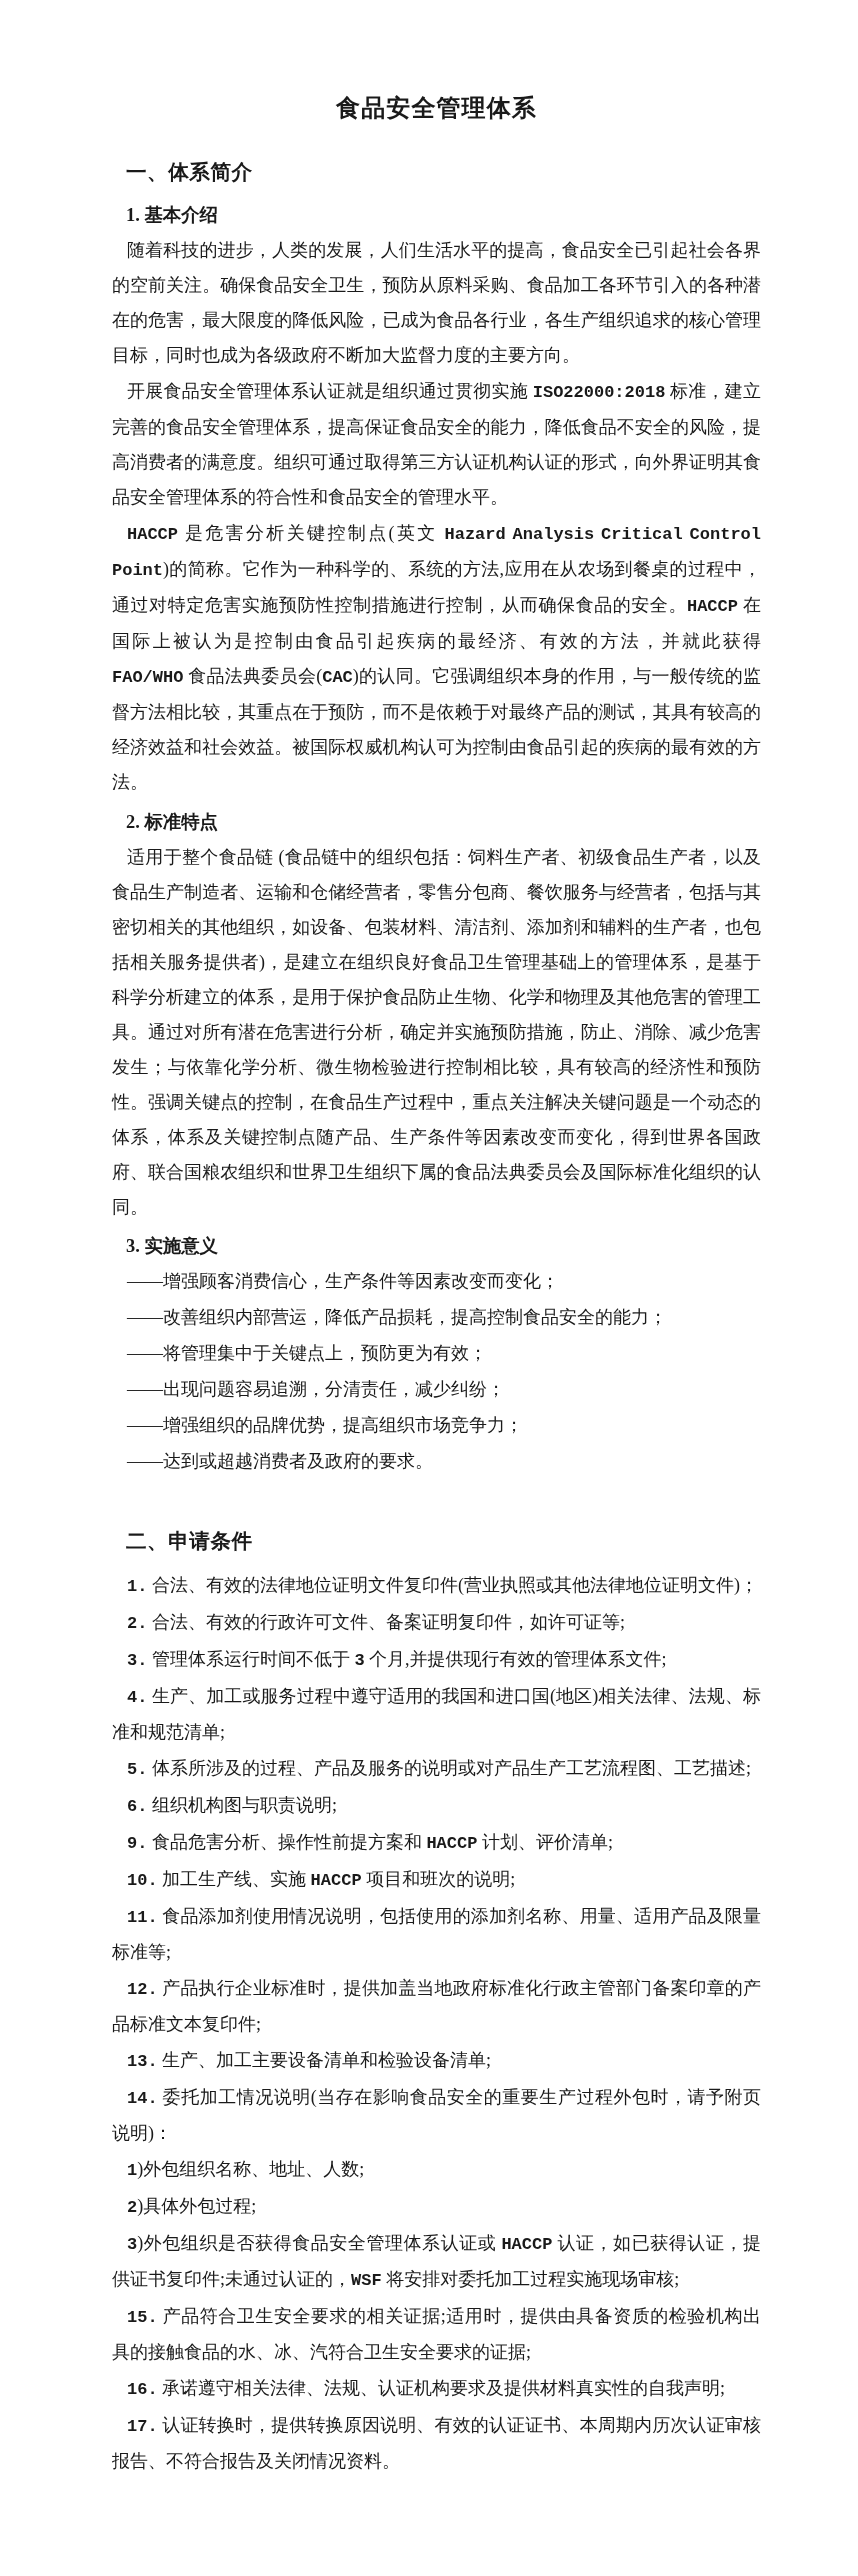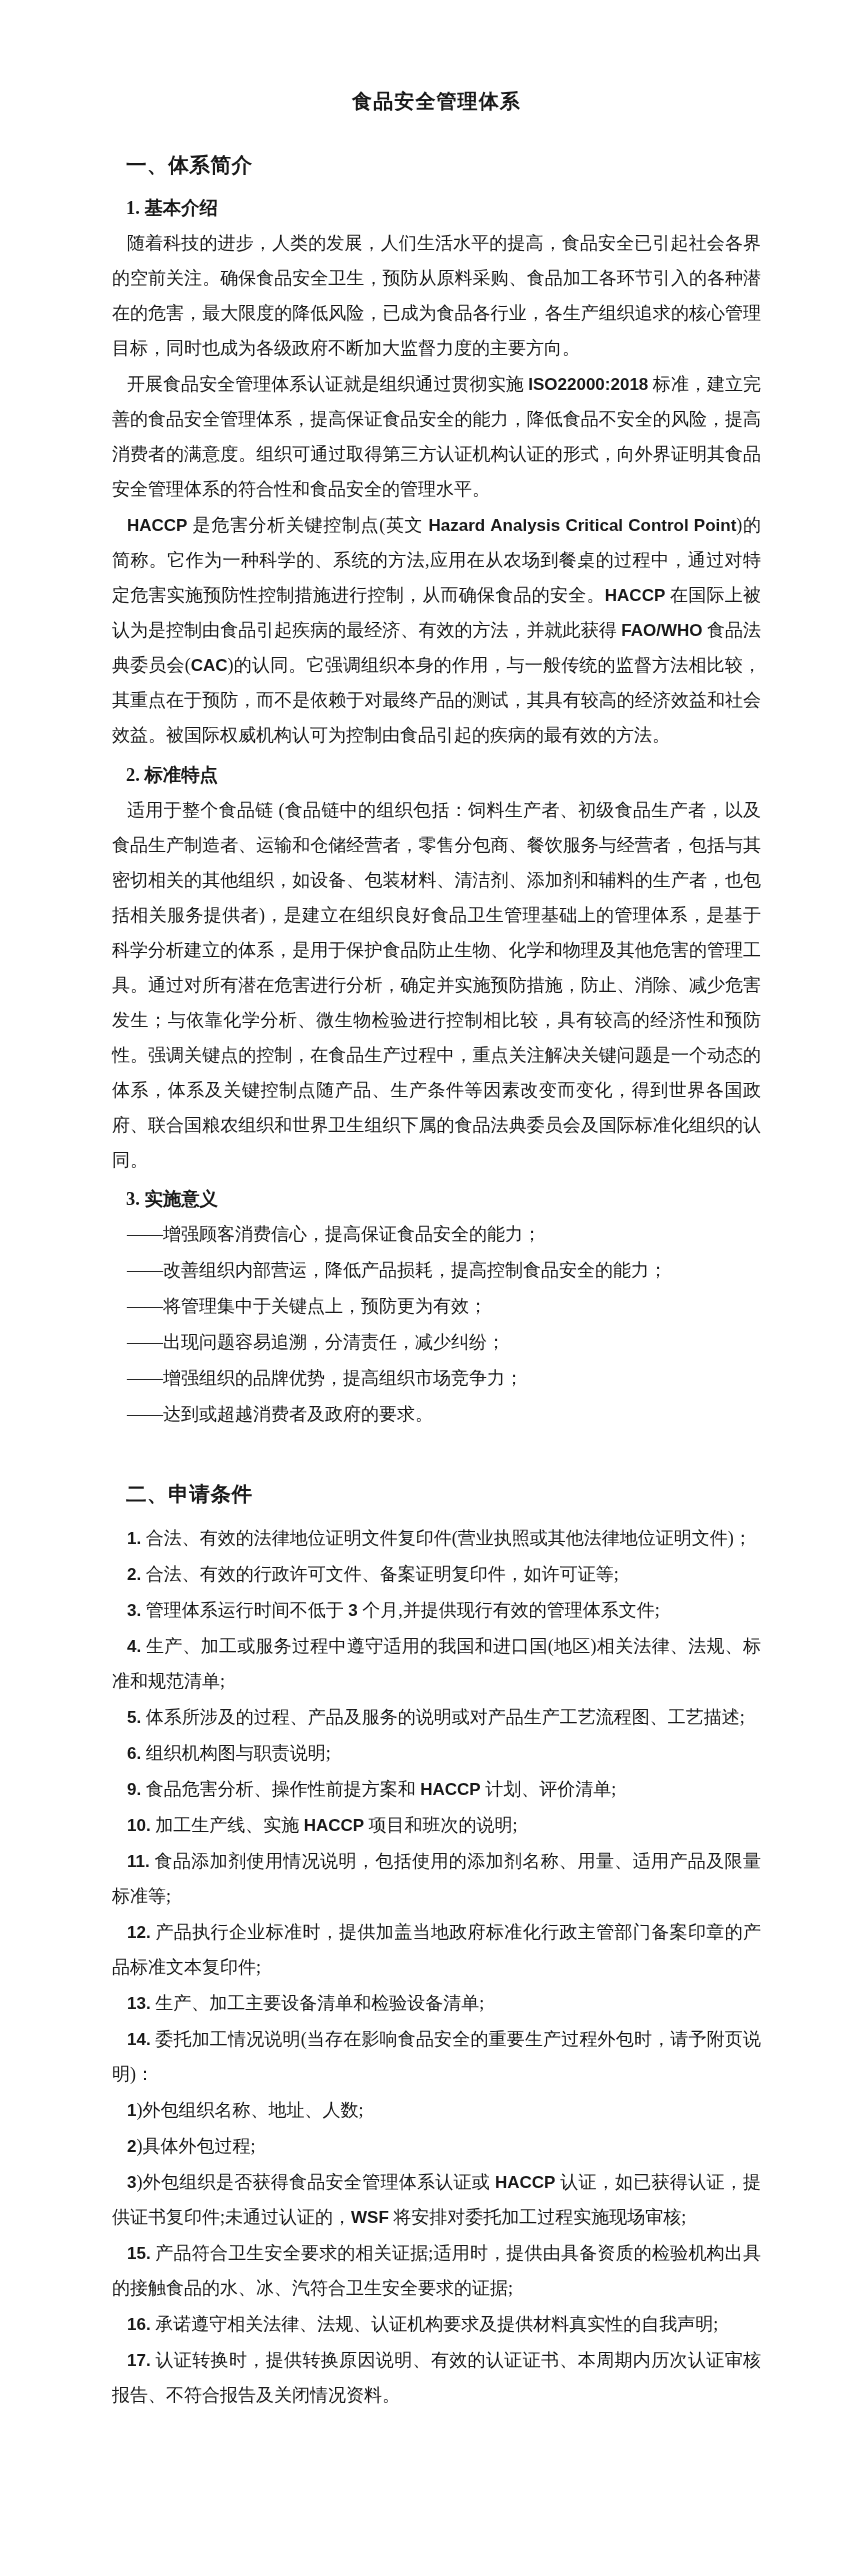--- a/index.html
+++ b/index.html
@@ -9,24 +9,24 @@
     height:2576px;
     margin:0 auto;
     background:#ffffff;
     box-sizing:border-box;
     padding:76px 96px 0 111px;
     overflow:hidden;
     color:#1a1a1a;
     font-family:"Liberation Serif","DejaVu Serif",serif;
   }
   .title{
-    font-size:20px;
+    font-size:24px;
     font-weight:700;
     text-align:center;
-    margin:9px;
+    margin:16px;
     line-height:32px;
     letter-spacing:1.1px;
   }
   .h1{
     font-size:20.6px;
     font-weight:700;
     margin:27px 0 0 0;
     line-height:43px;
     padding-left:15px;
     letter-spacing:0.5px;
@@ -43,41 +43,41 @@
   }
   .para{
     font-size:18px;
     line-height:35px;
     margin:1px;
     text-indent:15px;
     text-align:justify;
     text-justify:inter-ideograph;
     word-break:break-word;
   }
-  .para b{font-family:Liberation Sans, sans-serif;font-size:17px;}
+  .para b{font-family:Liberation Mono, monospace;font-size:17px;}
 </style>
 </head>
 <body>
 
 <div class="page">
 
   <h1 class="title">食品安全管理体系</h1>
 
   <h2 class="h1">一、体系简介</h2>
 
   <h3 class="h2">1. 基本介绍</h3>
   <p class="para">随着科技的进步，人类的发展，人们生活水平的提高，食品安全已引起社会各界的空前关注。确保食品安全卫生，预防从原料采购、食品加工各环节引入的各种潜在的危害，最大限度的降低风险，已成为食品各行业，各生产组织追求的核心管理目标，同时也成为各级政府不断加大监督力度的主要方向。</p>
   <p class="para">开展食品安全管理体系认证就是组织通过贯彻实施 <b>ISO22000:2018</b> 标准，建立完善的食品安全管理体系，提高保证食品安全的能力，降低食品不安全的风险，提高消费者的满意度。组织可通过取得第三方认证机构认证的形式，向外界证明其食品安全管理体系的符合性和食品安全的管理水平。</p>
   <p class="para"><b>HACCP</b> 是危害分析关键控制点(英文 <b>Hazard</b> <b>Analysis</b> <b>Critical</b> <b>Control</b> <b>Point</b>)的简称。它作为一种科学的、系统的方法,应用在从农场到餐桌的过程中，通过对特定危害实施预防性控制措施进行控制，从而确保食品的安全。<b>HACCP</b> 在国际上被认为是控制由食品引起疾病的最经济、有效的方法，并就此获得 <b>FAO/WHO</b> 食品法典委员会(<b>CAC</b>)的认同。它强调组织本身的作用，与一般传统的监督方法相比较，其重点在于预防，而不是依赖于对最终产品的测试，其具有较高的经济效益和社会效益。被国际权威机构认可为控制由食品引起的疾病的最有效的方法。</p>
 
   <h3 class="h2">2. 标准特点</h3>
   <p class="para">适用于整个食品链 (食品链中的组织包括：饲料生产者、初级食品生产者，以及食品生产制造者、运输和仓储经营者，零售分包商、餐饮服务与经营者，包括与其密切相关的其他组织，如设备、包装材料、清洁剂、添加剂和辅料的生产者，也包括相关服务提供者)，是建立在组织良好食品卫生管理基础上的管理体系，是基于科学分析建立的体系，是用于保护食品防止生物、化学和物理及其他危害的管理工具。通过对所有潜在危害进行分析，确定并实施预防措施，防止、消除、减少危害发生；与依靠化学分析、微生物检验进行控制相比较，具有较高的经济性和预防性。强调关键点的控制，在食品生产过程中，重点关注解决关键问题是一个动态的体系，体系及关键控制点随产品、生产条件等因素改变而变化，得到世界各国政府、联合国粮农组织和世界卫生组织下属的食品法典委员会及国际标准化组织的认同。</p>
 
   <h3 class="h2">3. 实施意义</h3>
-  <p class="para">——增强顾客消费信心，提高保证食品安全的能力；</p>
+  <p class="para">——增强顾客消费信心，生产条件等因素改变而变化；</p>
   <p class="para">——改善组织内部营运，降低产品损耗，提高控制食品安全的能力；</p>
   <p class="para">——将管理集中于关键点上，预防更为有效；</p>
   <p class="para">——出现问题容易追溯，分清责任，减少纠纷；</p>
   <p class="para">——增强组织的品牌优势，提高组织市场竞争力；</p>
   <p class="para">——达到或超越消费者及政府的要求。</p>
 
   <h2 class="h1 spaced">二、申请条件</h2>
 
   <p class="para"><b>1.</b> 合法、有效的法律地位证明文件复印件(营业执照或其他法律地位证明文件)；</p>
   <p class="para"><b>2.</b> 合法、有效的行政许可文件、备案证明复印件，如许可证等;</p>

